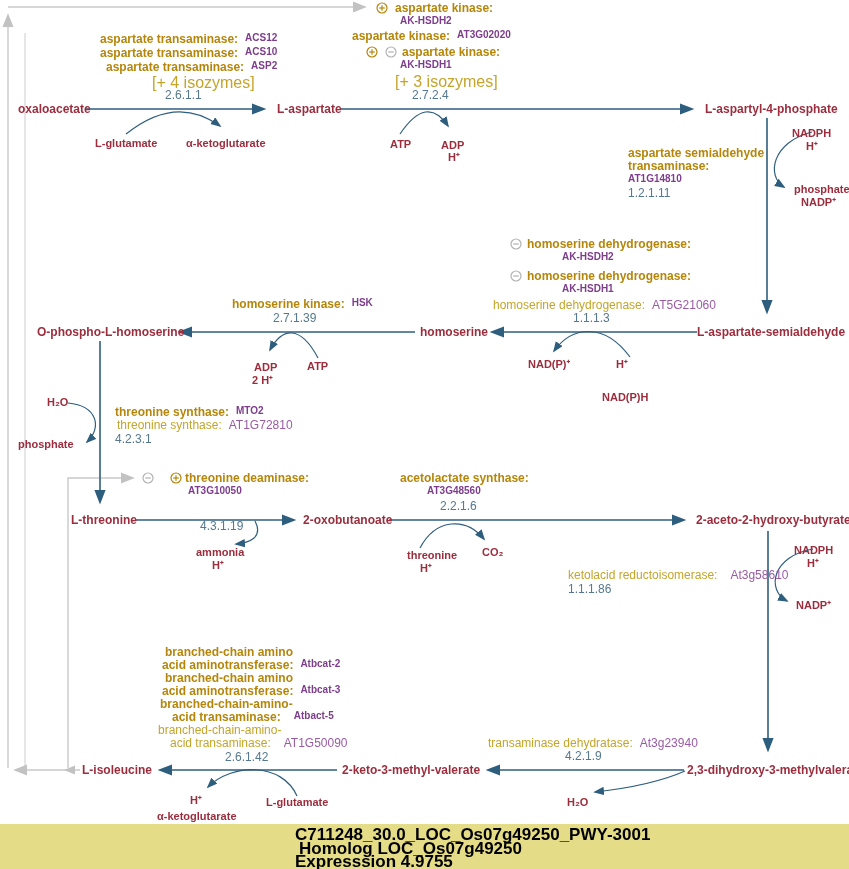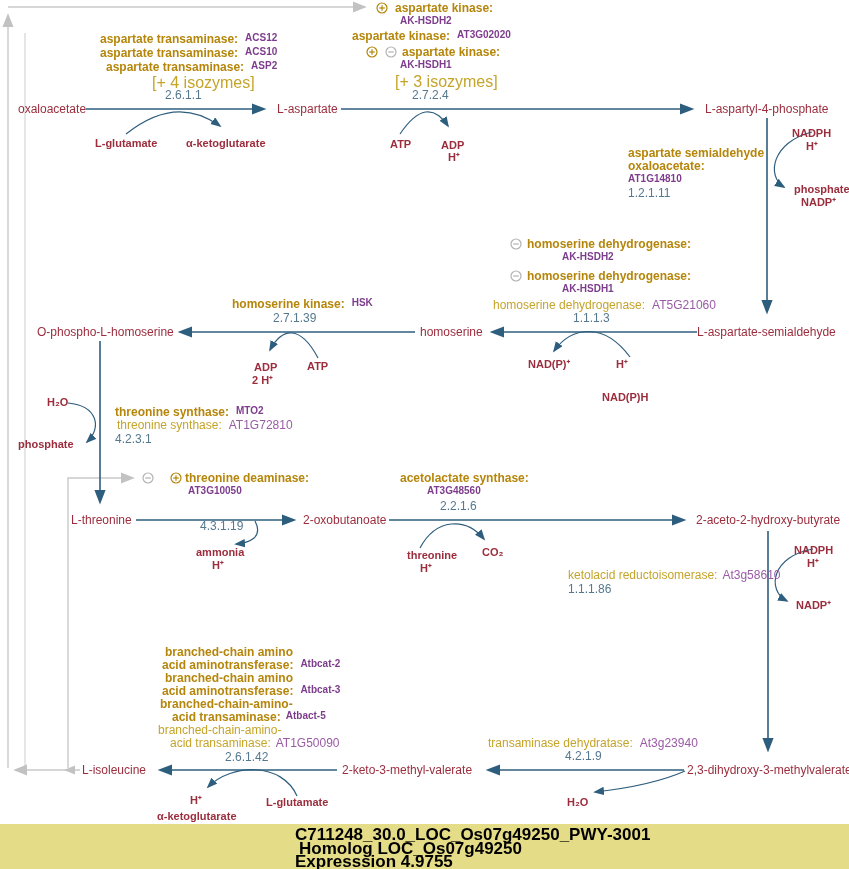--- a/index.html
+++ b/index.html
@@ -1,22 +1,22 @@
 <!DOCTYPE html>
 <html><head>
 <meta charset="utf-8">
 <style>
   html,body{margin:0;padding:0;background:#fff;}
   #stage{position:relative;width:849px;height:869px;background:#fff;overflow:hidden;
          font-family:"Liberation Sans",sans-serif;}
   svg.canvas{position:absolute;left:0;top:0;}
   .lbl{position:absolute;white-space:nowrap;line-height:1.05;}
   .pair{display:flex;gap:7px;}
-  .pairw{display:flex;gap:5px;}
-  .met {color:#9B2D3D;font-weight:normal;font-size:12px;}
+  .pairw{display:flex;gap:13px;}
+  .met {color:#9B2D3D;font-weight:bold;font-size:12px;}
   .side{color:#9B2D3D;font-weight:bold;font-size:11px;text-align:center;}
   .enz {color:#B5860B;font-weight:bold;font-size:12px;}
   .enzl{color:#C5A42A;font-weight:normal;font-size:12px;}
   .gene{color:#7D3C8C;font-weight:bold;font-size:10px;}
   .genel{color:#9A5BA5;font-weight:normal;font-size:12px;}
   .ec  {color:#55788F;font-weight:normal;font-size:12px;}
   .iso {color:#C5A42A;font-weight:normal;font-size:16px;}
   .footer{position:absolute;left:0;top:824px;width:849px;height:45px;background:#E5DC87;}
   .footer .fl{position:absolute;white-space:nowrap;color:#000;font-weight:bold;font-size:17px;}
 </style>
@@ -170,21 +170,21 @@
   <div class="lbl pair" style="left:352px;top:30px">
     <span class="enz">aspartate kinase:</span>
     <span class="gene">AT3G02020</span>
   </div>
   <div class="lbl enz" style="left:402px;top:46px">aspartate kinase:</div>
   <div class="lbl gene" style="left:400px;top:60px">AK-HSDH1</div>
   <div class="lbl iso" style="left:395px;top:74px">[+ 3 isozymes]</div>
   <div class="lbl ec" style="left:412px;top:89px">2.7.2.4</div>
 
   <div class="lbl enz" style="left:628px;top:147px">aspartate semialdehyde</div>
-  <div class="lbl enz" style="left:628px;top:160px">oxaloacetate:</div>
+  <div class="lbl enz" style="left:628px;top:160px">transaminase:</div>
   <div class="lbl gene" style="left:628px;top:174px">AT1G14810</div>
   <div class="lbl ec" style="left:628px;top:187px">1.2.1.11</div>
 
   <div class="lbl enz" style="left:527px;top:238px">homoserine dehydrogenase:</div>
   <div class="lbl gene" style="left:562px;top:252px">AK-HSDH2</div>
   <div class="lbl enz" style="left:527px;top:270px">homoserine dehydrogenase:</div>
   <div class="lbl gene" style="left:562px;top:284px">AK-HSDH1</div>
   <div class="lbl pair" style="left:493px;top:299px">
     <span class="enzl">homoserine dehydrogenase:</span>
     <span class="genel">AT5G21060</span>

